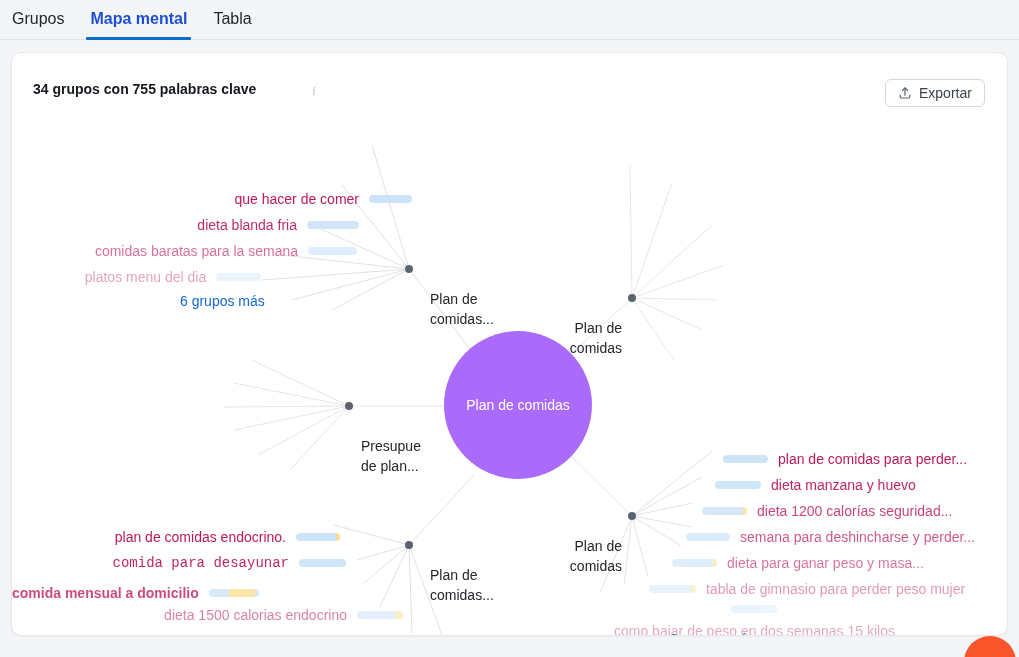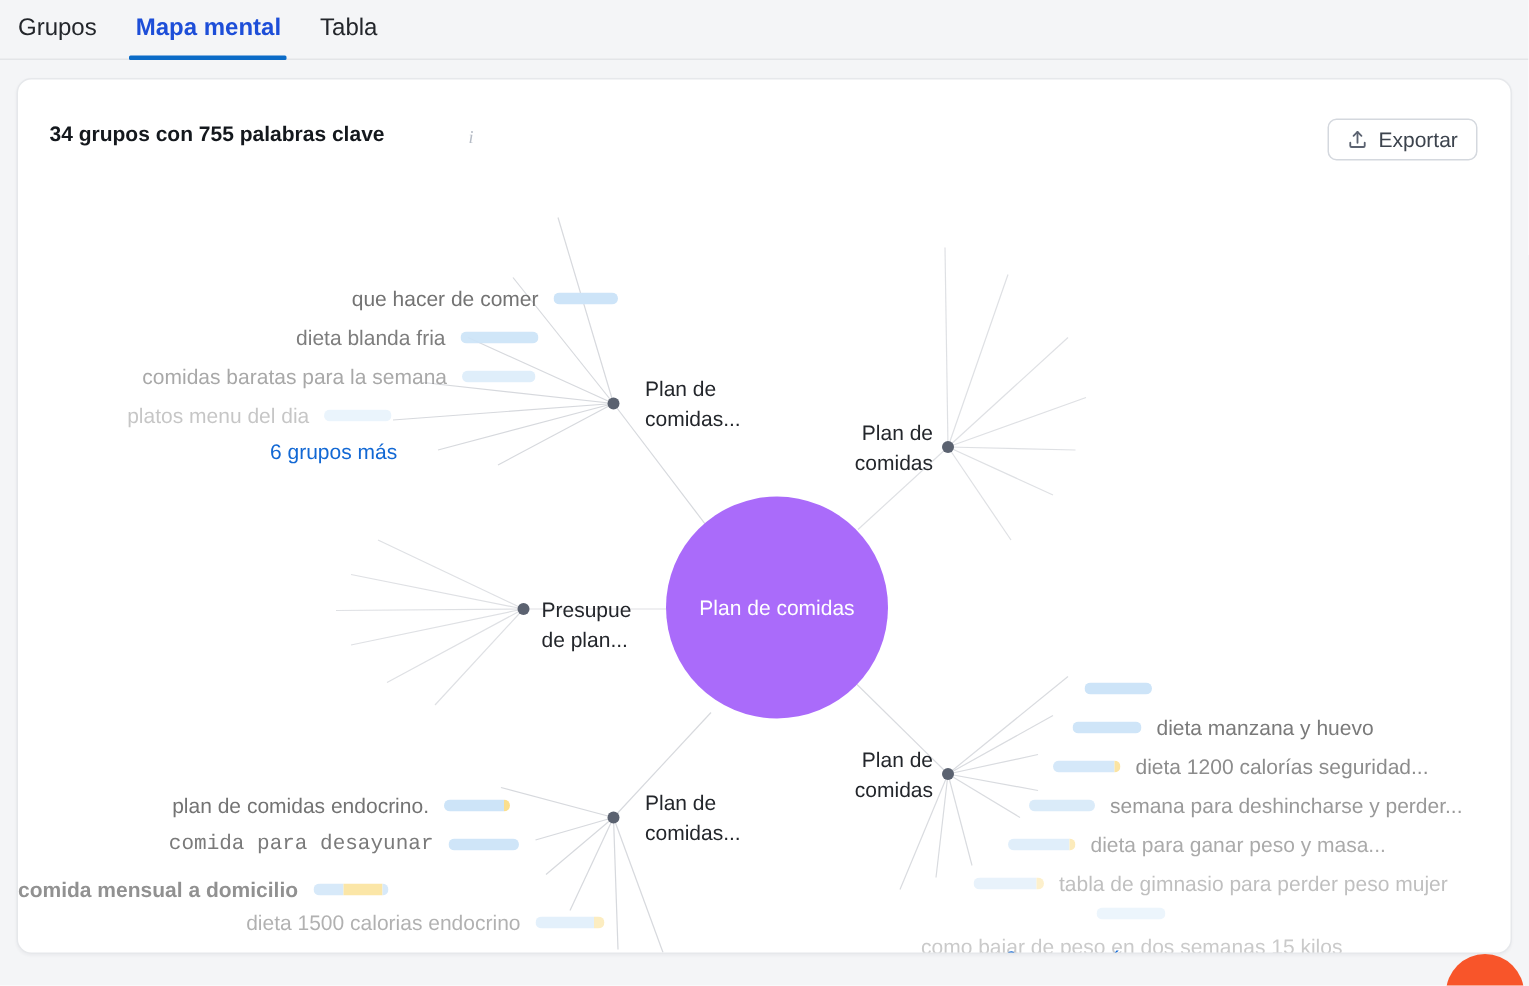--- a/index.html
+++ b/index.html
@@ -74,28 +74,28 @@
     position:absolute;border-radius:50%;
     display:flex;align-items:center;justify-content:center;
     color:#fff;font-size:14px;text-align:center;cursor:pointer;
   }
   .node-dot{
     position:absolute;width:8px;height:8px;border-radius:50%;
     background:#5b6270;cursor:pointer;
   }
   .node-label{
     position:absolute;font-size:14px;color:#23262b;line-height:20px;
-    white-space:pre-line;cursor:pointer;
+    white-space:pre-line;cursor:pointer;margin-top:40px;
   }
   .node-label.right{text-align:left;}
 
   
   .kw{
     position:absolute;height:20px;display:flex;align-items:center;gap:10px;
-    font-size:14px;color:#737373;white-space:nowrap;
+    font-size:14px;color:#be185d;white-space:nowrap;
   }
   .kw.rtl{flex-direction:row-reverse;justify-content:flex-start;}
   .bar{height:8px;border-radius:4px;display:flex;overflow:hidden;flex:none;}
   .bar .seg{height:8px;}
   .seg.blue{background:#cde4f8;}
   .seg.yellow{background:#fbdf8f;}
 
   .more-link{
     position:absolute;font-size:14px;color:#1268d4;cursor:pointer;white-space:nowrap;
   }
@@ -280,20 +280,21 @@
     </div>
 
     <div class="node-dot" style="left:616px;top:397px;"></div>
     <div class="node-label" style="left:548px;top:381px;width:62px;text-align:right;">Plan de
 comidas</div>
 
     <div class="kw" style="left:711px;top:334px;opacity:1;">
       <span class="bar" style="width:45px;">
         <span class="seg blue" style="width:45px;"></span>
       </span>
+      <span>plan de comidas para perder...</span>
     </div>
     <div class="kw" style="left:703px;top:360px;opacity:0.95;">
       <span class="bar" style="width:46px;">
         <span class="seg blue" style="width:46px;"></span>
       </span>
       <span>dieta manzana y huevo</span>
     </div>
     <div class="kw" style="left:690px;top:386px;opacity:0.82;">
       <span class="bar" style="width:45px;">
         <span class="seg blue" style="width:41px;"></span>

